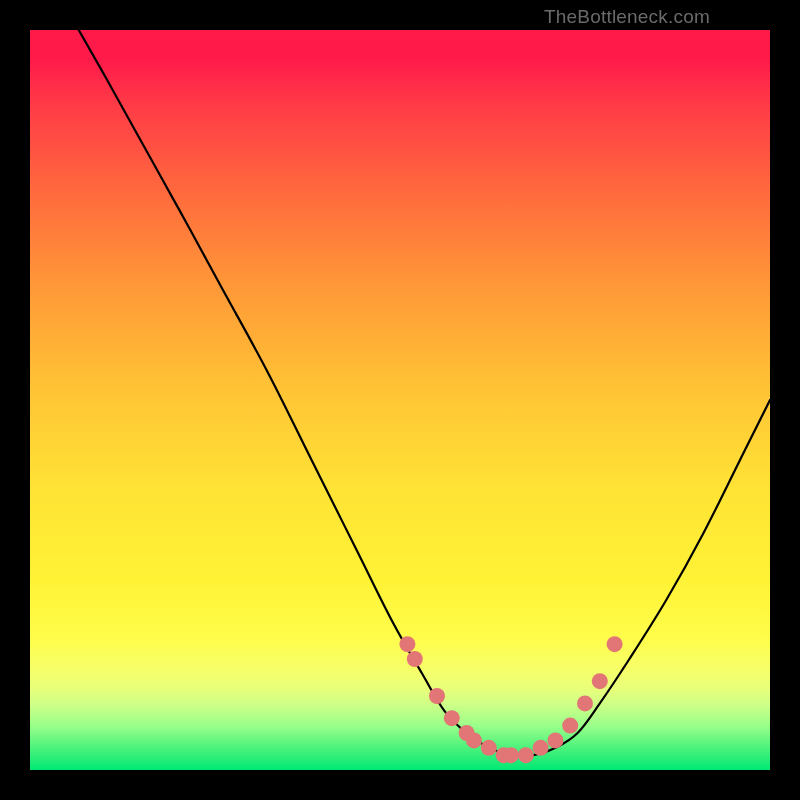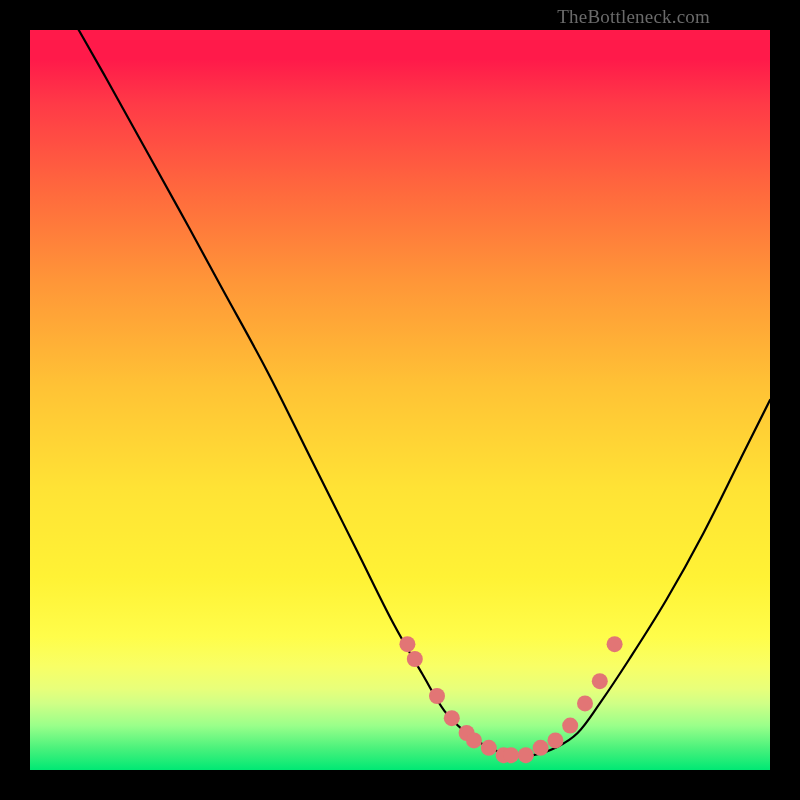--- a/index.html
+++ b/index.html
@@ -8,21 +8,20 @@
     width: 800px;
     height: 800px;
     background: #000;
     font-family: Arial, Helvetica, sans-serif;
   }
   .frame {
     position: relative;
     width: 720px;
     height: 800px;
     background: #000;
-    font-family: Liberation Serif, serif;
   }
   .plot-area {
     position: absolute;
     left: 30px;
     top: 30px;
     width: 740px;
     height: 740px;
     
     background: linear-gradient(
       to bottom,

